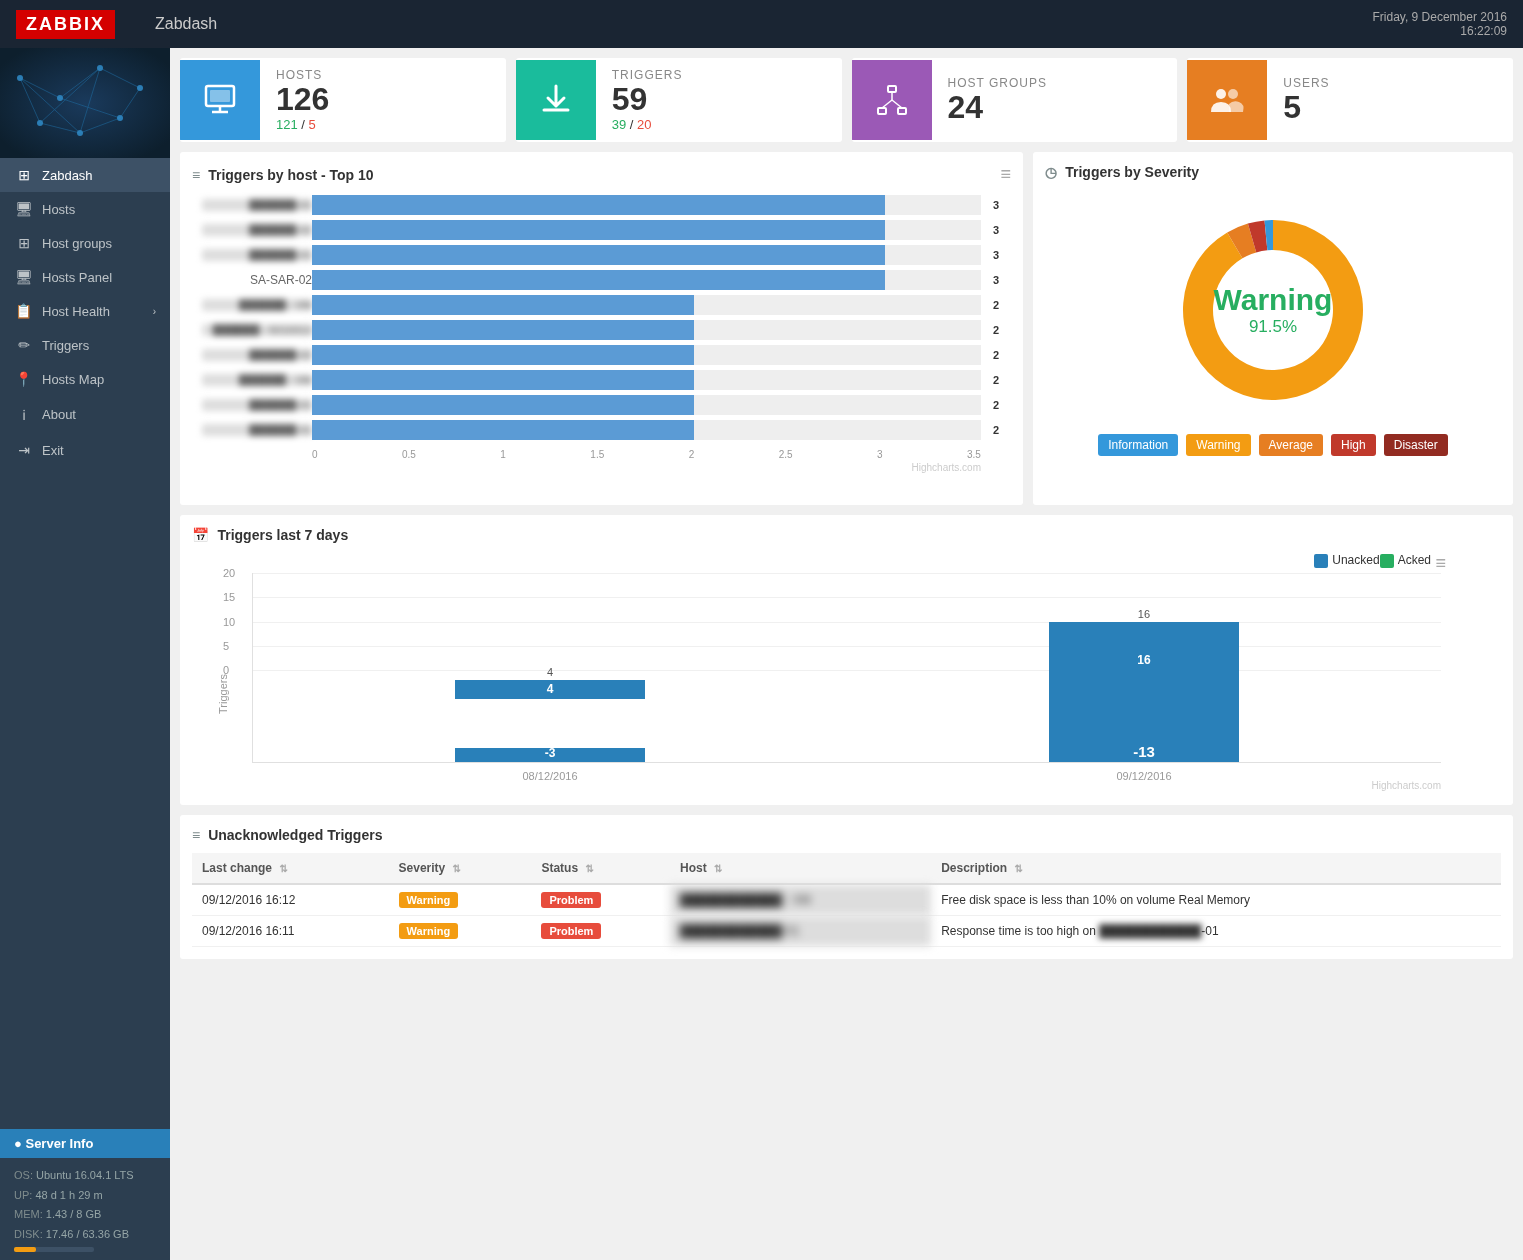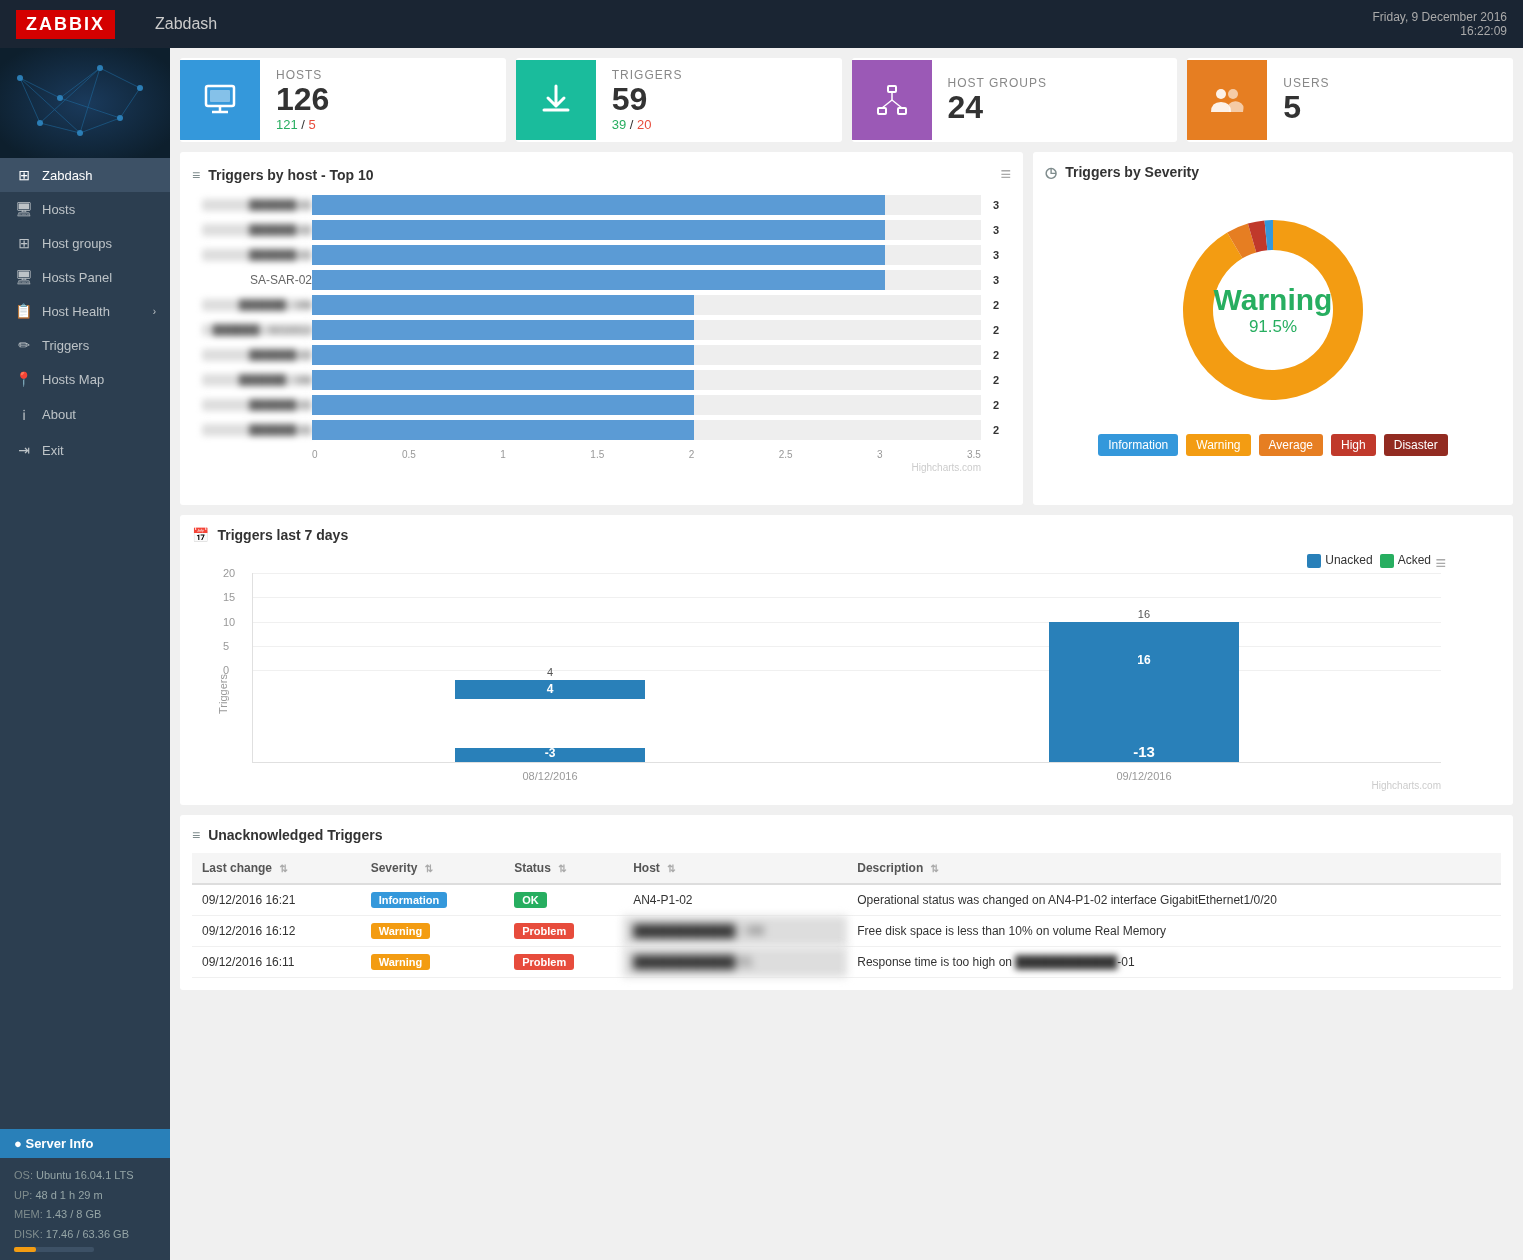--- a/index.html
+++ b/index.html
@@ -515,21 +515,21 @@
         </div>
       </div>
     </div>
 
     <div class="triggers-panel">
       <div class="panel-title">
         <span class="panel-title-icon">📅</span>
         <span>Triggers last 7 days</span>
       </div>
       <div style="position: relative; padding: 0px 60px 30px; height: 240px;" id="triggers-7days-chart">
-      <div style="position: absolute; top: 0px; right: 70px; display: flex; gap: 7px; font-size: 12px; align-items: center;">
+      <div style="position: absolute; top: 0px; right: 70px; display: flex; gap: 0; font-size: 12px; align-items: center;">
             <span><span style="display:inline-block;width:14px;height:14px;background:#2980b9;border-radius:2px;vertical-align:middle;margin-right:4px;"></span><span>Unacked</span></span>
             <span><span style="display:inline-block;width:14px;height:14px;background:#27ae60;border-radius:2px;vertical-align:middle;margin-right:4px;"></span><span>Acked</span></span>
           </div>
           <div style="position: absolute; inset: 20px 60px 30px; border-left: 1px solid rgb(224, 224, 224); border-bottom: 1px solid rgb(224, 224, 224);">
             <div style="position: absolute; left: -50px; top: 50%; transform: rotate(-90deg) translateX(-50%); font-size: 11px; color: rgb(153, 153, 153); white-space: nowrap;">Triggers</div>
             <div style="position: absolute; left: 0px; right: 0px; top: 0px; border-top: 1px solid rgb(240, 240, 240);"></div>
             <div style="position: absolute; left: -30px; top: 0px; font-size: 11px; color: rgb(153, 153, 153); transform: translateY(-50%);">20</div>
             <div style="position: absolute; left: 0px; right: 0px; top: 24.2424px; border-top: 1px solid rgb(240, 240, 240);"></div>
             <div style="position: absolute; left: -30px; top: 24.2424px; font-size: 11px; color: rgb(153, 153, 153); transform: translateY(-50%);">15</div>
             <div style="position: absolute; left: 0px; right: 0px; top: 48.4848px; border-top: 1px solid rgb(240, 240, 240);"></div>
@@ -585,27 +585,20 @@
               <span class="sort-icon">⇅</span>
             </th>
             <th>
               <span>Description</span>
               <span class="sort-icon">⇅</span>
             </th>
           </tr>
         </thead>
         <tbody id="triggers-table-body">
             <tr>
-              <td>09/12/2016 16:21</td>
-              <td><span class="badge badge-information">Information</span></td>
-              <td><span class="badge badge-ok">OK</span></td>
-              <td>AN4-P1-02</td>
-              <td>Operational status was changed on AN4-P1-02 interface GigabitEthernet1/0/20</td>
-            </tr>
-            <tr>
               <td>09/12/2016 16:12</td>
               <td><span class="badge badge-warning">Warning</span></td>
               <td><span class="badge badge-problem">Problem</span></td>
               <td style="filter: blur(4px); background: rgb(221, 221, 221); border-radius: 2px; display: table-cell;">████████████ - VM</td>
               <td>Free disk space is less than 10% on volume Real Memory</td>
             </tr>
             <tr>
               <td>09/12/2016 16:11</td>
               <td><span class="badge badge-warning">Warning</span></td>
               <td><span class="badge badge-problem">Problem</span></td>

